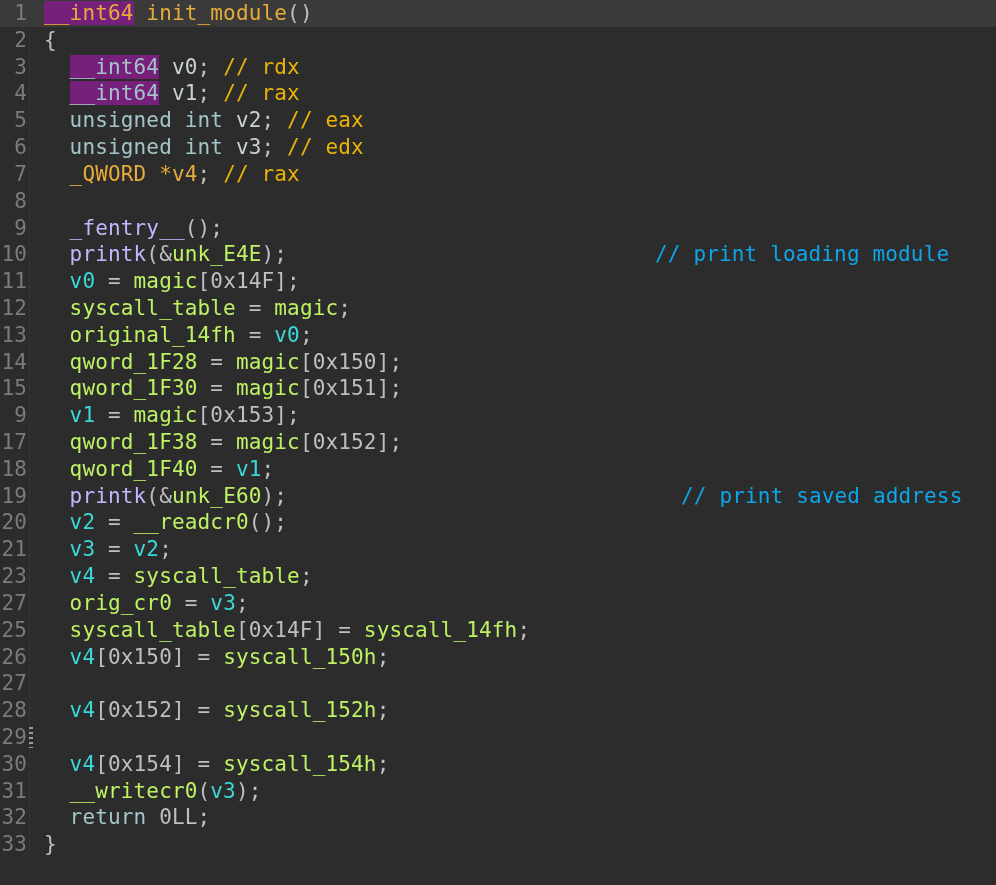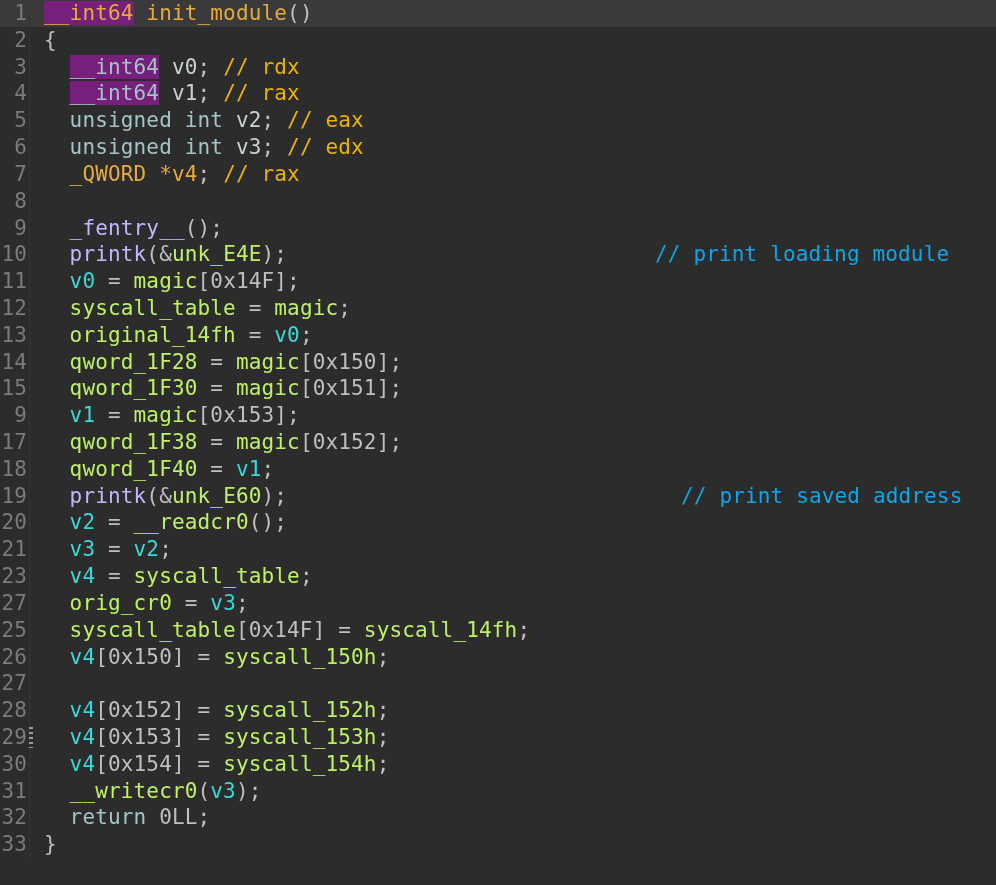--- a/index.html
+++ b/index.html
@@ -84,19 +84,19 @@
       <div class="row"><div class="gutter">18</div><div class="code"><span class="tk-d">  </span><span class="tk-glob">qword_1F40</span><span class="tk-d"> = </span><span class="tk-loc">v1</span><span class="tk-d">;</span></div></div>
       <div class="row"><div class="gutter">19</div><span class="tk-cmt eol" style="left: 681px;">// print saved address</span><div class="code"><span class="tk-d">  </span><span class="tk-fn">printk</span><span class="tk-d">(&amp;</span><span class="tk-glob">unk_E60</span><span class="tk-d">);</span></div></div>
       <div class="row"><div class="gutter">20</div><div class="code"><span class="tk-d">  </span><span class="tk-loc">v2</span><span class="tk-d"> = </span><span class="tk-glob">__readcr0</span><span class="tk-d">();</span></div></div>
       <div class="row"><div class="gutter">21</div><div class="code"><span class="tk-d">  </span><span class="tk-loc">v3</span><span class="tk-d"> = </span><span class="tk-loc">v2</span><span class="tk-d">;</span></div></div>
       <div class="row"><div class="gutter">23</div><div class="code"><span class="tk-d">  </span><span class="tk-loc">v4</span><span class="tk-d"> = </span><span class="tk-glob">syscall_table</span><span class="tk-d">;</span></div></div>
       <div class="row"><div class="gutter">27</div><div class="code"><span class="tk-d">  </span><span class="tk-glob">orig_cr0</span><span class="tk-d"> = </span><span class="tk-loc">v3</span><span class="tk-d">;</span></div></div>
       <div class="row"><div class="gutter">25</div><div class="code"><span class="tk-d">  </span><span class="tk-glob">syscall_table</span><span class="tk-d">[0x14F] = </span><span class="tk-glob">syscall_14fh</span><span class="tk-d">;</span></div></div>
       <div class="row"><div class="gutter">26</div><div class="code"><span class="tk-d">  </span><span class="tk-loc">v4</span><span class="tk-d">[0x150] = </span><span class="tk-glob">syscall_150h</span><span class="tk-d">;</span></div></div>
       <div class="row"><div class="gutter">27</div></div>
       <div class="row"><div class="gutter">28</div><div class="code"><span class="tk-d">  </span><span class="tk-loc">v4</span><span class="tk-d">[0x152] = </span><span class="tk-glob">syscall_152h</span><span class="tk-d">;</span></div></div>
-      <div class="row"><div class="gutter">29</div><div class="marker"></div><div class="code"><span class="tk-d">  </span><span class="tk-loc">v4</span><span class="tk-d">[0x153] = </span><span class="tk-glob">syscall_153h</span><span class="tk-d">;</span></div></div>
+      <div class="row"><div class="gutter">29</div><div class="marker"></div></div>
       <div class="row"><div class="gutter">30</div><div class="code"><span class="tk-d">  </span><span class="tk-loc">v4</span><span class="tk-d">[0x154] = </span><span class="tk-glob">syscall_154h</span><span class="tk-d">;</span></div></div>
       <div class="row"><div class="gutter">31</div><div class="code"><span class="tk-d">  </span><span class="tk-glob">__writecr0</span><span class="tk-d">(</span><span class="tk-loc">v3</span><span class="tk-d">);</span></div></div>
       <div class="row"><div class="gutter">32</div><div class="code"><span class="tk-d">  </span><span class="tk-kw">return</span><span class="tk-d"> 0LL;</span></div></div>
       <div class="row"><div class="gutter">33</div><div class="code"><span class="tk-d">}</span></div></div>
     </div>
 </div>
 
 </body></html>

